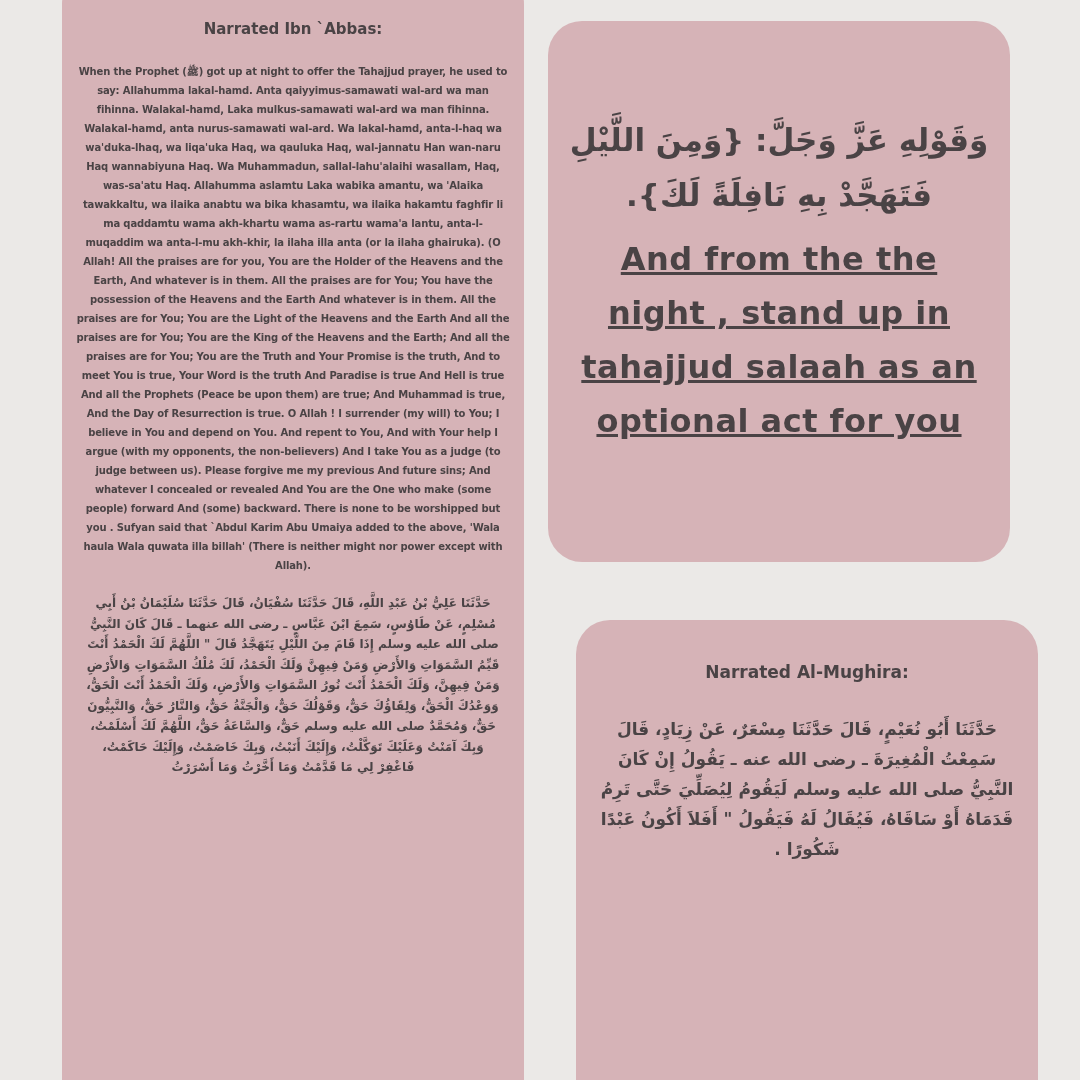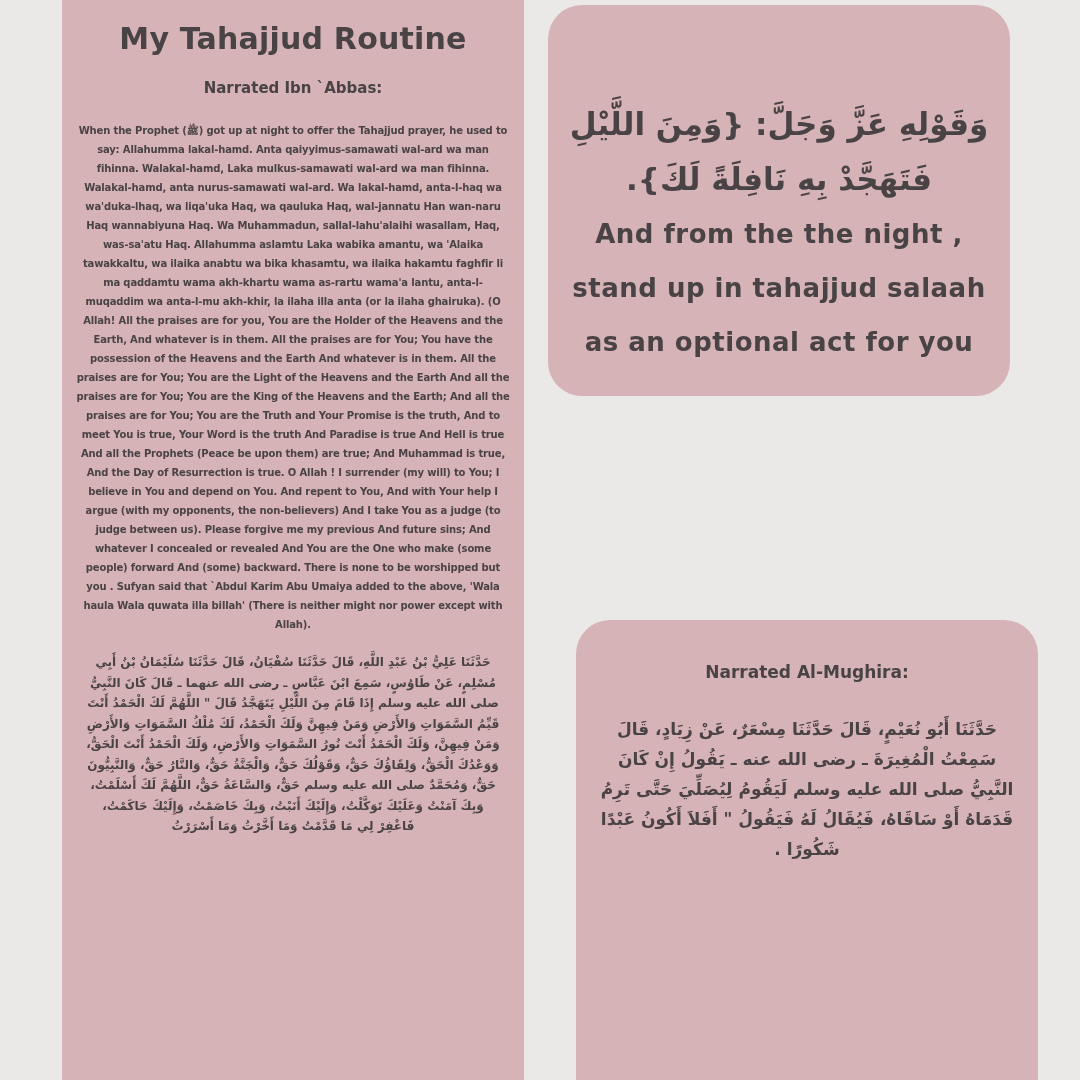--- a/index.html
+++ b/index.html
@@ -25,23 +25,23 @@
   #card-left {
     left: 62px;
     top: -30px;
     width: 462px;
     height: 1160px;
     padding: 50px 14px 0 14px;
     text-align: center;
   }
   #card-top-right {
     left: 548px;
-    top: 5px;
+    top: 21px;
     width: 462px;
-    height: 391px;
+    height: 541px;
     padding: 92px 10px 4px 10px;
     text-align: center;
   }
   #card-bottom-right {
     left: 576px;
     top: 620px;
     width: 462px;
     height: 520px;
     padding: 42px 20px 0 20px;
     text-align: center;
@@ -74,25 +74,26 @@
     padding: 0 8px;
   }
   .verse-arabic {
     direction: rtl;
     font-size: 31px;
     font-weight: bold;
     line-height: 55px;
     margin: 0;
   }
   .verse-english {
-    font-size: 26px;
+    font-size: 32px;
     font-weight: bold;
     line-height: 54px;
-    margin: 0;
+    margin: 9px;
     letter-spacing: 0.5px;
+    text-decoration: underline;
   }
   .narrator-medium {
     font-size: 17px;
     font-weight: bold;
     margin: 0 0 32px 0;
   }
   .body-medium {
     font-size: 17.5px;
     font-weight: bold;
     line-height: 29.5px;
@@ -103,21 +104,20 @@
     font-size: 17px;
     font-weight: bold;
     line-height: 30px;
     margin: 30px 0 0 0;
   }
 </style>
 </head>
 <body>
 
 <div class="card" id="card-left">
-  <h1 class="title">My Tahajjud Routine</h1>
   <p class="narrator-small">Narrated Ibn `Abbas:</p>
   <p class="body-small">When the Prophet (ﷺ) got up at night to offer the Tahajjud prayer, he used to say: Allahumma lakal-hamd. Anta qaiyyimus-samawati wal-ard wa man fihinna. Walakal-hamd, Laka mulkus-samawati wal-ard wa man fihinna. Walakal-hamd, anta nurus-samawati wal-ard. Wa lakal-hamd, anta-l-haq wa wa'duka-lhaq, wa liqa'uka Haq, wa qauluka Haq, wal-jannatu Han wan-naru Haq wannabiyuna Haq. Wa Muhammadun, sallal-lahu'alaihi wasallam, Haq, was-sa'atu Haq. Allahumma aslamtu Laka wabika amantu, wa 'Alaika tawakkaltu, wa ilaika anabtu wa bika khasamtu, wa ilaika hakamtu faghfir li ma qaddamtu wama akh-khartu wama as-rartu wama'a lantu, anta-l-muqaddim wa anta-l-mu akh-khir, la ilaha illa anta (or la ilaha ghairuka). (O Allah! All the praises are for you, You are the Holder of the Heavens and the Earth, And whatever is in them. All the praises are for You; You have the possession of the Heavens and the Earth And whatever is in them. All the praises are for You; You are the Light of the Heavens and the Earth And all the praises are for You; You are the King of the Heavens and the Earth; And all the praises are for You; You are the Truth and Your Promise is the truth, And to meet You is true, Your Word is the truth And Paradise is true And Hell is true And all the Prophets (Peace be upon them) are true; And Muhammad is true, And the Day of Resurrection is true. O Allah ! I surrender (my will) to You; I believe in You and depend on You. And repent to You, And with Your help I argue (with my opponents, the non-believers) And I take You as a judge (to judge between us). Please forgive me my previous And future sins; And whatever I concealed or revealed And You are the One who make (some people) forward And (some) backward. There is none to be worshipped but you . Sufyan said that `Abdul Karim Abu Umaiya added to the above, 'Wala haula Wala quwata illa billah' (There is neither might nor power except with Allah).</p>
   <p class="arabic-small">حَدَّثَنَا عَلِيُّ بْنُ عَبْدِ اللَّهِ، قَالَ حَدَّثَنَا سُفْيَانُ، قَالَ حَدَّثَنَا سُلَيْمَانُ بْنُ أَبِي مُسْلِمٍ، عَنْ طَاوُسٍ، سَمِعَ ابْنَ عَبَّاسٍ ـ رضى الله عنهما ـ قَالَ كَانَ النَّبِيُّ صلى الله عليه وسلم إِذَا قَامَ مِنَ اللَّيْلِ يَتَهَجَّدُ قَالَ " اللَّهُمَّ لَكَ الْحَمْدُ أَنْتَ قَيِّمُ السَّمَوَاتِ وَالأَرْضِ وَمَنْ فِيهِنَّ وَلَكَ الْحَمْدُ، لَكَ مُلْكُ السَّمَوَاتِ وَالأَرْضِ وَمَنْ فِيهِنَّ، وَلَكَ الْحَمْدُ أَنْتَ نُورُ السَّمَوَاتِ وَالأَرْضِ، وَلَكَ الْحَمْدُ أَنْتَ الْحَقُّ، وَوَعْدُكَ الْحَقُّ، وَلِقَاؤُكَ حَقٌّ، وَقَوْلُكَ حَقٌّ، وَالْجَنَّةُ حَقٌّ، وَالنَّارُ حَقٌّ، وَالنَّبِيُّونَ حَقٌّ، وَمُحَمَّدٌ صلى الله عليه وسلم حَقٌّ، وَالسَّاعَةُ حَقٌّ، اللَّهُمَّ لَكَ أَسْلَمْتُ، وَبِكَ آمَنْتُ وَعَلَيْكَ تَوَكَّلْتُ، وَإِلَيْكَ أَنَبْتُ، وَبِكَ خَاصَمْتُ، وَإِلَيْكَ حَاكَمْتُ، فَاغْفِرْ لِي مَا قَدَّمْتُ وَمَا أَخَّرْتُ وَمَا أَسْرَرْتُ</p>
 </div>
 
 <div class="card" id="card-top-right">
   <p class="verse-arabic">وَقَوْلِهِ عَزَّ وَجَلَّ: {وَمِنَ اللَّيْلِ فَتَهَجَّدْ بِهِ نَافِلَةً لَكَ}.</p>
   <p class="verse-english">And from the the night , stand up in tahajjud salaah as an optional act for you</p>
 </div>
 

